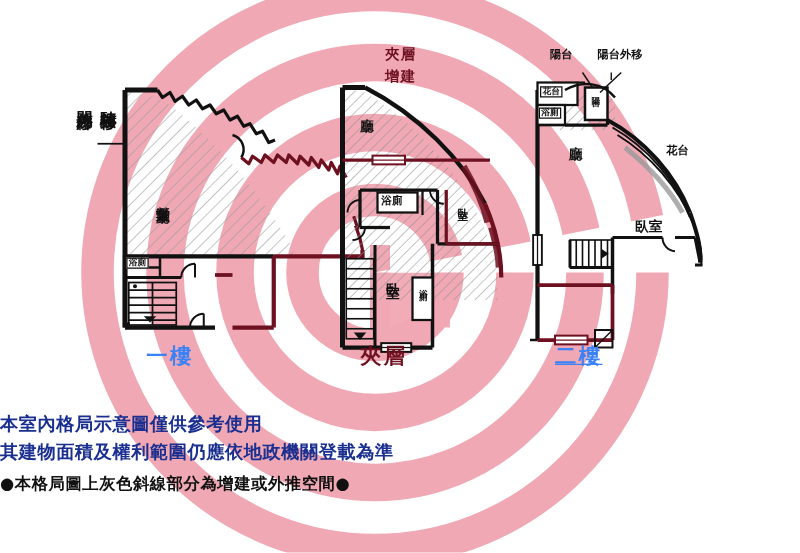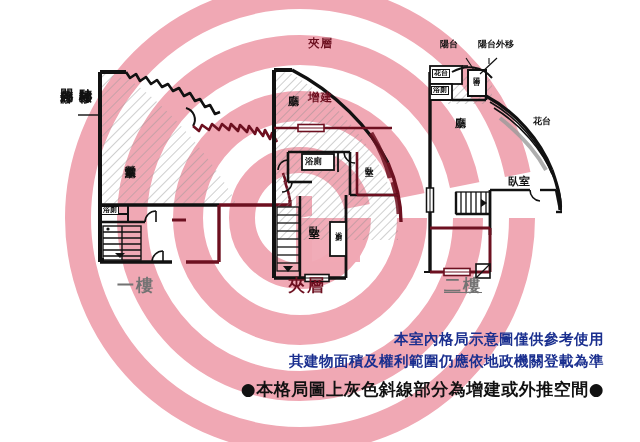--- a/index.html
+++ b/index.html
@@ -19,32 +19,32 @@
   
   .lbl{position:absolute;white-space:nowrap;line-height:1;font-weight:700;
        font-family:"DejaVu Sans","Liberation Sans",sans-serif;}
   .lbl.vert{writing-mode:vertical-rl;text-orientation:upright;line-height:1.02;letter-spacing:1px;}
 
   .t-callout{font-size:9px;color:#111;font-weight:700;}
   .t-room{font-size:11px;color:#111;font-weight:700;}
   .t-room-sm{font-size:8.5px;color:#111;font-weight:700;}
   .t-room-xs{font-size:7px;color:#111;font-weight:700;}
   .t-side{font-size:13px;color:#111;font-weight:700;}
-  .t-floor{font-size:17px;font-weight:700;color:#737373;letter-spacing:2px;}
+  .t-floor{font-size:17px;font-weight:700;color:#3b82f6;letter-spacing:2px;}
   .t-floor.red{color:#6d1020;}
   .t-mez{font-size:11.5px;font-weight:700;color:#6d1020;letter-spacing:1px;}
 
   
   .plate{background:#ffffff;border:1px solid #111;padding:0px 1px;}
 
   
-  .footer{position:absolute;left:0;width:604px;text-align:right;}
+  .footer{position:absolute;left:0;width:604px;text-align:left;}
   .f1{top:330px;font-size:14.5px;font-weight:700;color:#1a2f8f;letter-spacing:.5px;}
   .f2{top:352px;font-size:14.5px;font-weight:700;color:#1a2f8f;letter-spacing:.5px;}
-  .f3{top:378px;font-size:17px;font-weight:700;color:#111;letter-spacing:.5px;}
+  .f3{top:378px;font-size:13px;font-weight:700;color:#111;letter-spacing:.5px;}
 </style>
 </head>
 <body>
 
 <div id="stage">
 
   <svg class="wm" viewBox="0 0 640 442">
     <defs>
       <clipPath id="wmclip">
           <rect x="0" y="0" width="640" height="442"></rect>
@@ -259,21 +259,21 @@
     </g>
   </svg>
 
   <div class="lbl vert t-side" style="left:60px;top:78px;">門廊外移</div>
   <div class="lbl vert t-side" style="left:79px;top:78px;">騎樓外移</div>
 
   <div class="lbl vert t-room" style="left:124px;top:156px;">營業廳</div>
   <div class="lbl t-room-xs plate" style="left:101px;top:206px;">浴廁</div>
 
   <div class="lbl t-mez" style="left:308px;top:38px;">夾層</div>
-  <div class="lbl t-mez" style="left:308px;top:56px;margin-top:36px;">增建</div>
+  <div class="lbl t-mez" style="left:308px;top:56px;">增建</div>
 
   <div class="lbl t-room" style="left:288px;top:96px;">廳</div>
   <div class="lbl t-room-sm" style="left:305px;top:157px;">浴廁</div>
   <div class="lbl vert t-room-sm" style="left:365px;top:160px;">臥室</div>
   <div class="lbl vert t-room" style="left:308px;top:218px;">臥室</div>
   <div class="lbl vert t-room-xs" style="left:334px;top:226px;">浴廁</div>
 
   <div class="lbl t-callout" style="left:440px;top:40px;">陽台</div>
   <div class="lbl t-callout" style="left:478px;top:40px;text-align:right;">陽台外移</div>
 

